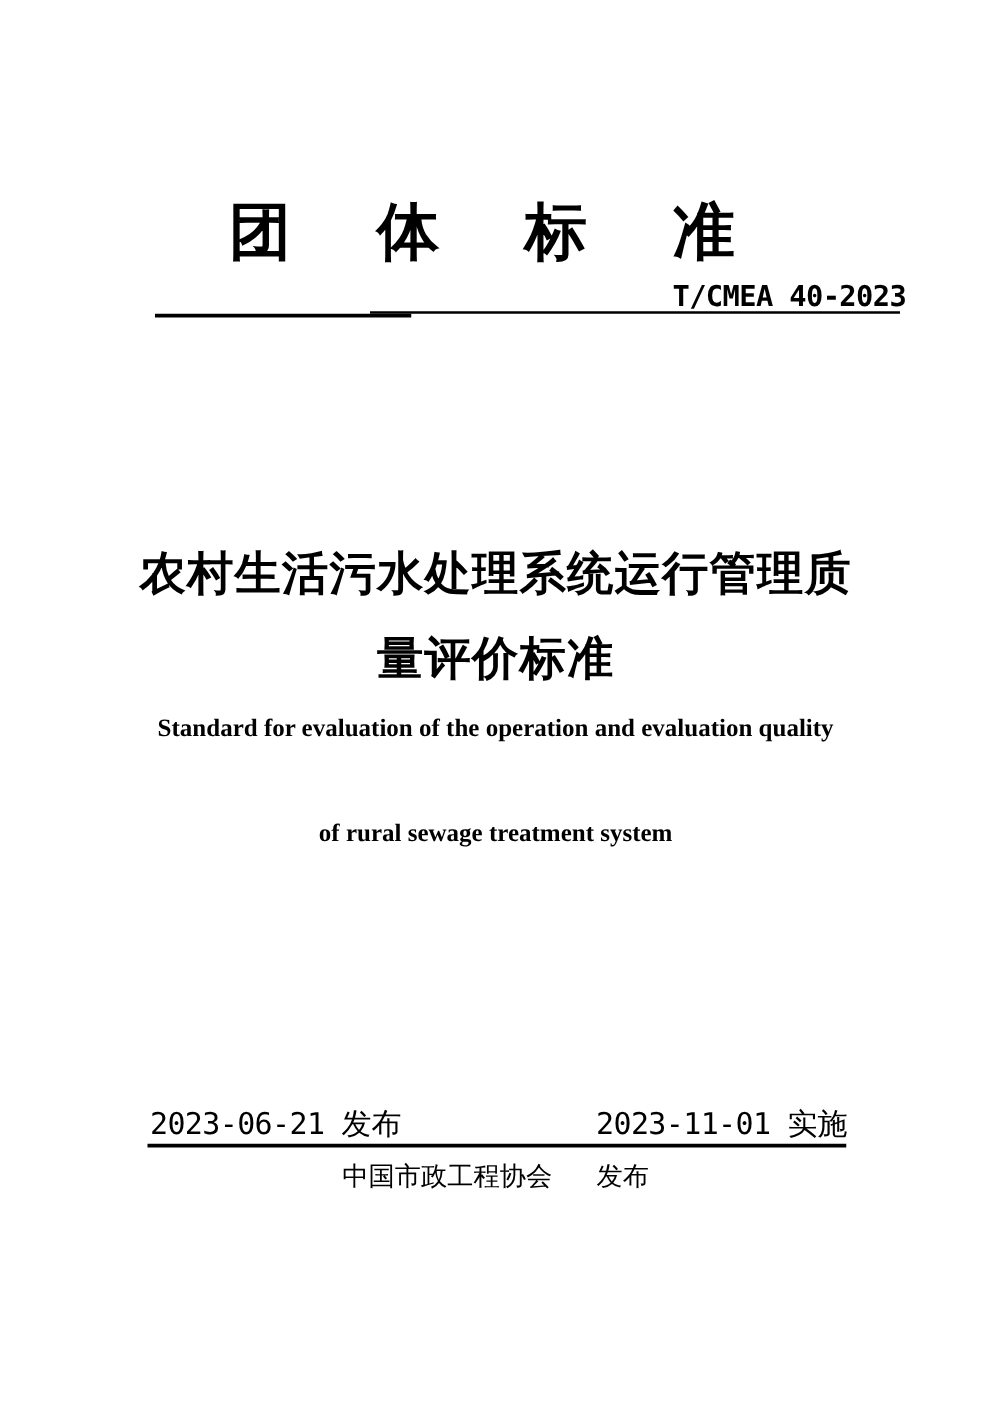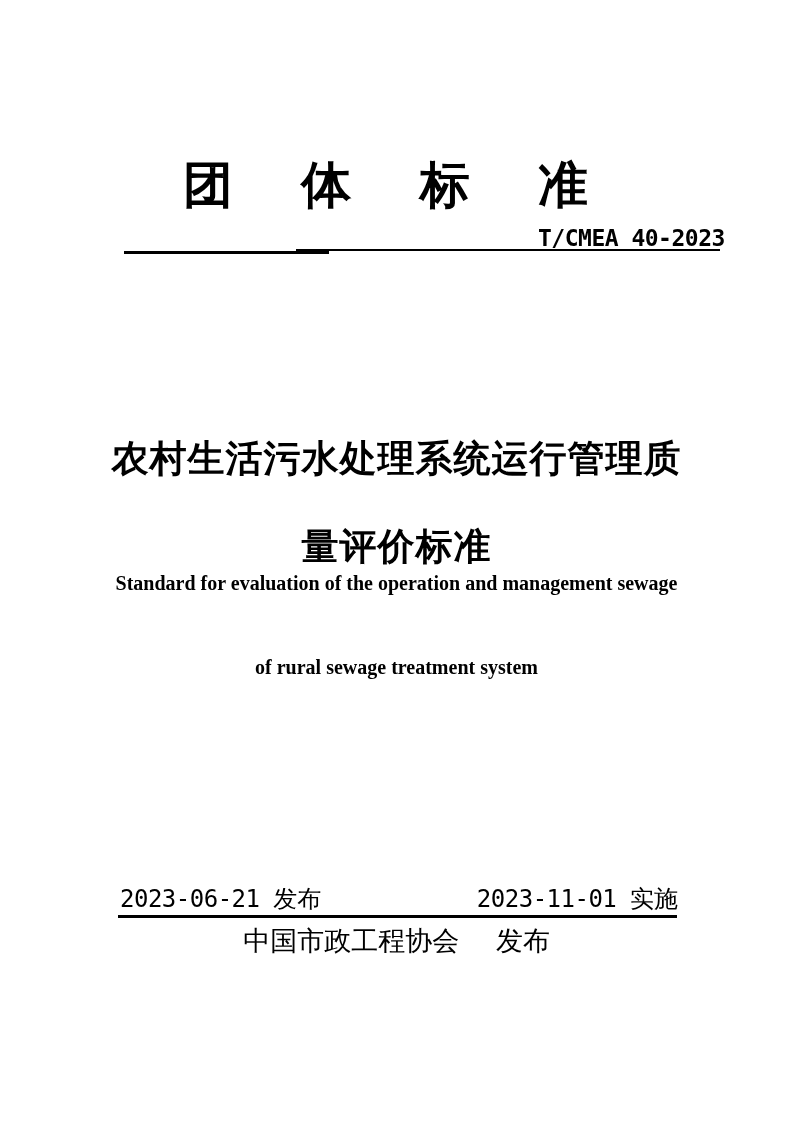--- a/index.html
+++ b/index.html
@@ -67,21 +67,21 @@
     left: 0;
     width: 793px;
     text-align: center;
     font-size: 37px;
     line-height: 38px;
     font-weight: bold;
     letter-spacing: 1px;
     font-family: "Liberation Sans", sans-serif;
   }
   .cn-line1 { top: 440px; }
-  .cn-line2 { top: 528px; }
+  .cn-line2 { top: 508px; }
 
   
   .en-title-line {
     position: absolute;
     left: 0;
     width: 793px;
     text-align: center;
     font-family: "Liberation Serif", "DejaVu Serif", serif;
     font-weight: bold;
     font-size: 20px;
@@ -120,21 +120,21 @@
     background: #000;
   }
 
   
   .publisher {
     position: absolute;
     top: 930px;
     left: 0;
     width: 793px;
     text-align: center;
-    font-size: 27px;
+    font-size: 21px;
     line-height: 22px;
     font-family: "Liberation Serif", "DejaVu Serif", serif;
   }
   .publisher .action {
     margin-left: 30px;
   }
 </style>
 </head>
 <body>
 
@@ -148,21 +148,21 @@
   </div>
 
   <div class="std-number">T/CMEA 40-2023</div>
 
   <div class="rule-top-a"></div>
   <div class="rule-top-b"></div>
 
   <div class="cn-title-line cn-line1">农村生活污水处理系统运行管理质</div>
   <div class="cn-title-line cn-line2">量评价标准</div>
 
-  <div class="en-title-line en-line1">Standard for evaluation of the operation and management sewage</div>
+  <div class="en-title-line en-line1">Standard for evaluation of the operation and evaluation quality</div>
   <div class="en-title-line en-line2">of rural sewage treatment system</div>
 
   <div class="dates-row">
     <span>
       <span class="date-num">2023-06-21</span>
       <span class="date-label">发布</span>
     </span>
     <span>
       <span class="date-num">2023-11-01</span>
       <span class="date-label">实施</span>

